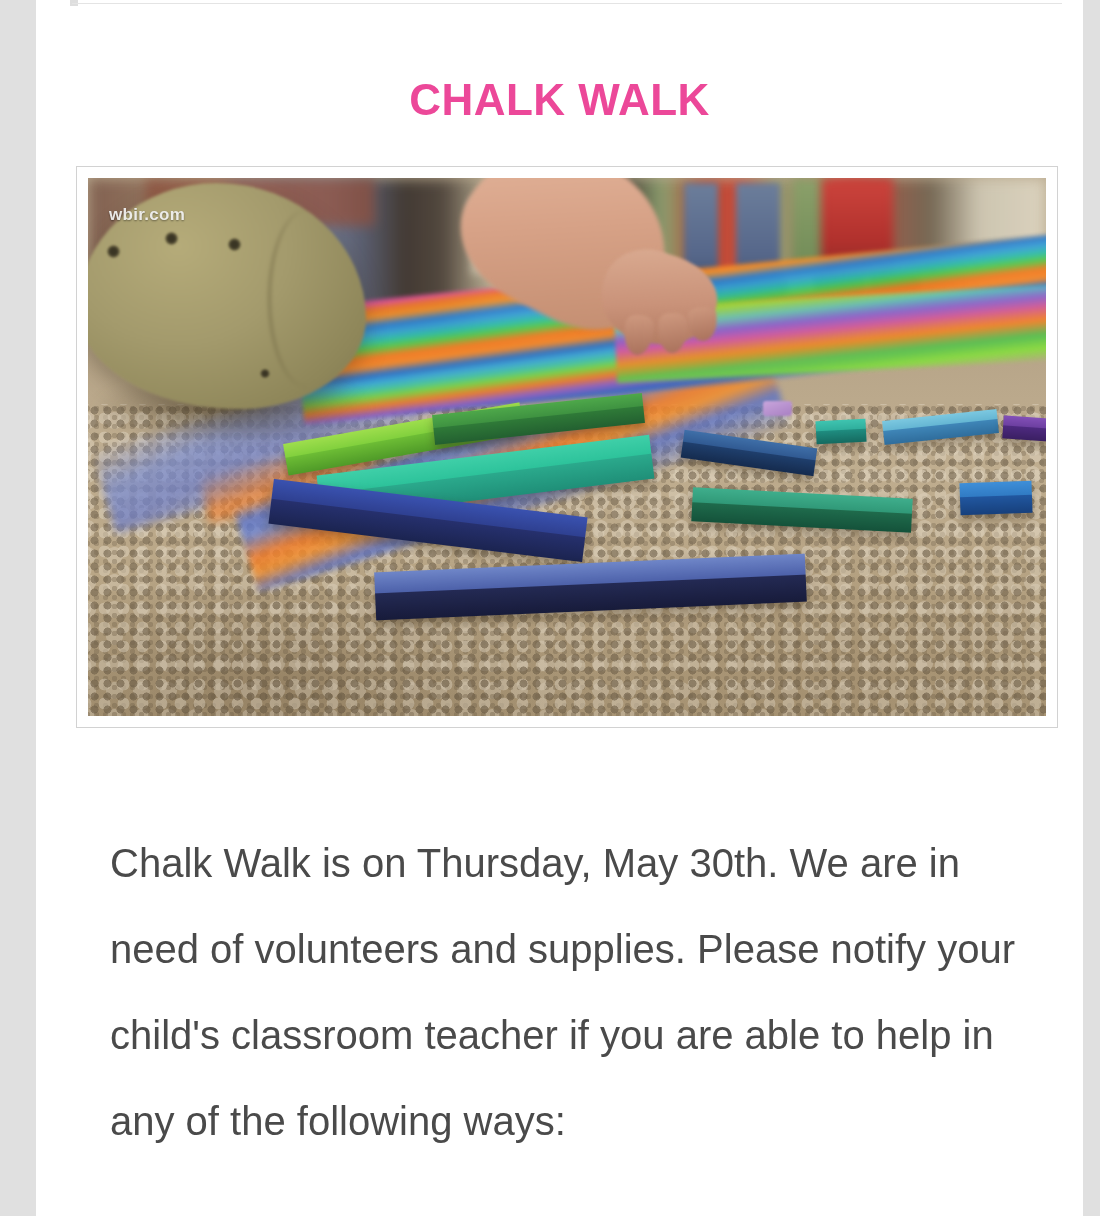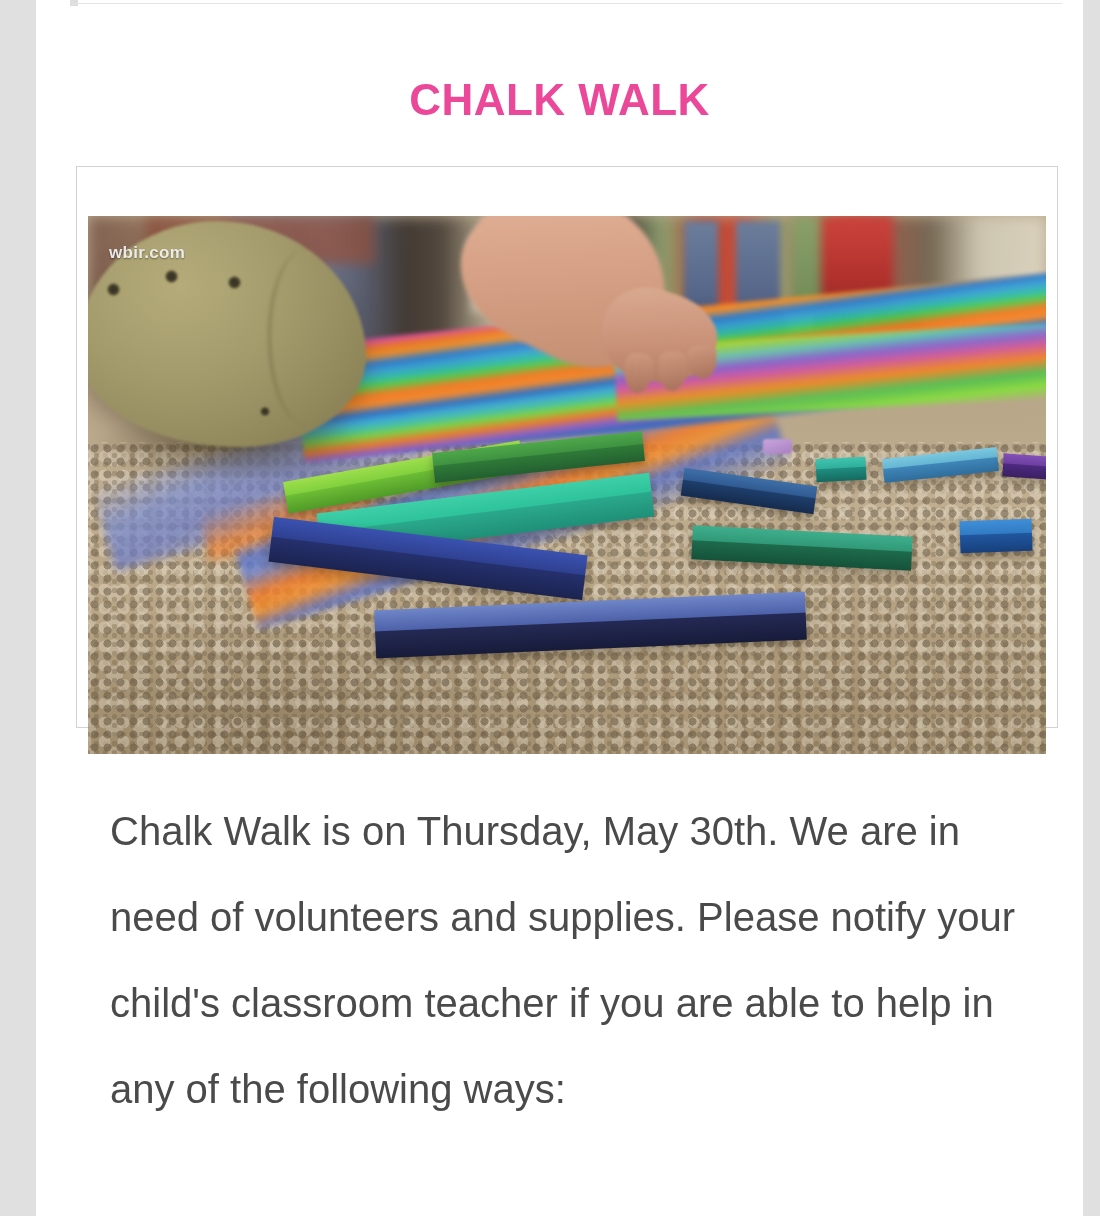--- a/index.html
+++ b/index.html
@@ -69,21 +69,20 @@
     border: 1px solid #d2d2d2;
     box-sizing: border-box;
     padding: 11px;
   }
   .photo {
     position: relative;
     width: 100%;
     height: 100%;
     overflow: hidden;
     background: #a16207;
-    margin-top: 38px;
   }
 
   
 
   
   .ground {
     position: absolute;
     left: 0; top: 0; right: 0; bottom: 0;
     background:
       radial-gradient(ellipse 60% 40% at 20% 95%, rgba(120,100,72,.45), transparent 60%),
@@ -446,21 +445,21 @@
     letter-spacing: .3px;
     text-shadow: 0 1px 2px rgba(0,0,0,.45);
     font-family: "Liberation Sans", sans-serif;
     opacity: .92;
   }
 
   
   .body-copy {
     position: absolute;
     left: 74px;
-    top: 748px;
+    top: 780px;
     width: 950px;
     font-size: 40px;
     line-height: 86px;
     color: #4a4a4a;
     font-family: "Liberation Sans", sans-serif;
     font-weight: normal;
   }
 </style>
 </head>
 <body>

